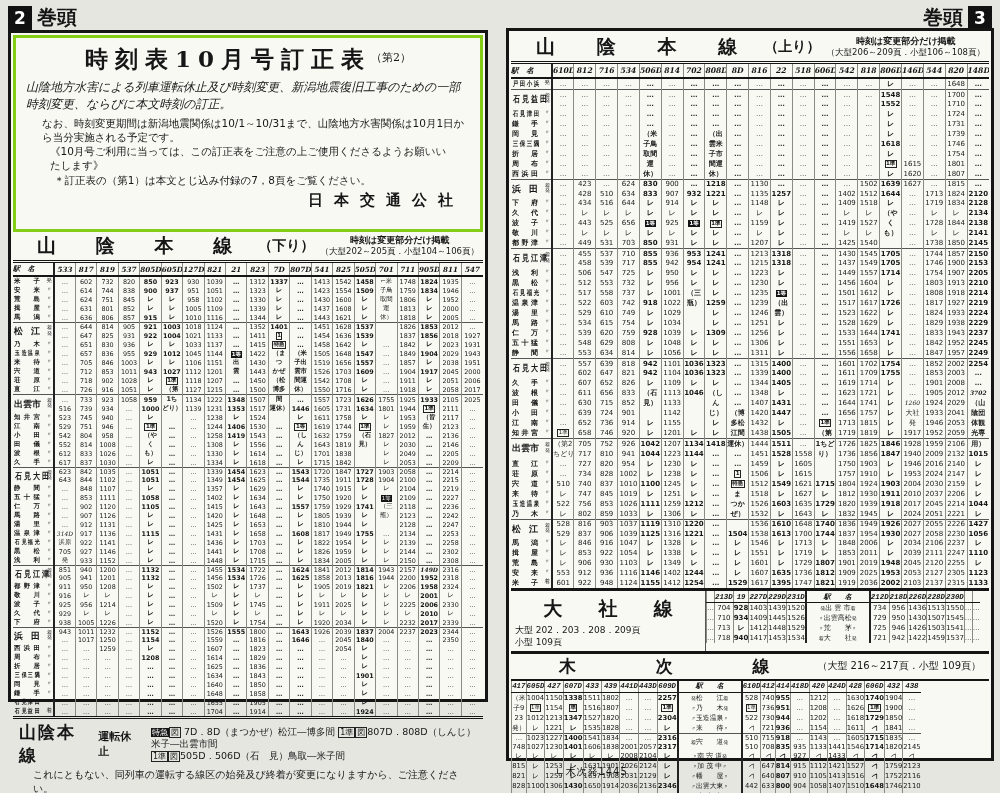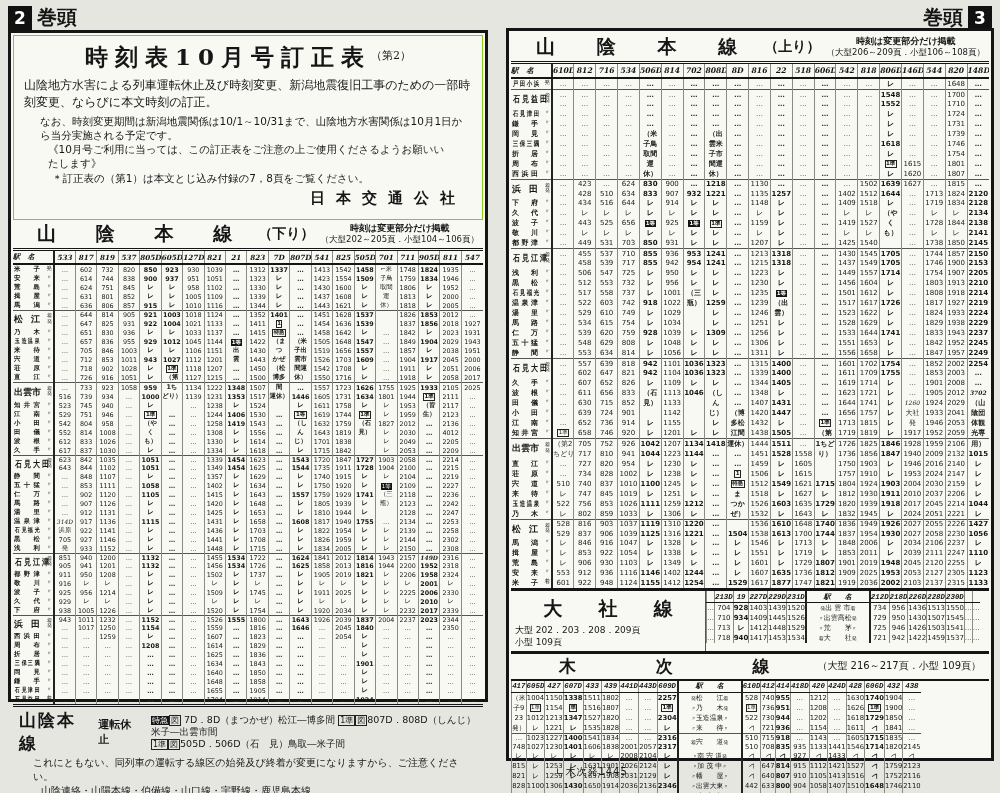--- a/index.html
+++ b/index.html
@@ -3,24 +3,24 @@
 <meta charset="utf-8">
 <style>
   html,body{margin:0;padding:0;}
   body{width:1000px;height:793px;background:#e4e6df;position:relative;
        font-family:"DejaVu Sans",sans-serif;color:#161616;overflow:hidden;}
   .corner{position:absolute;top:4px;font-weight:bold;font-size:20px;display:flex;align-items:center;gap:5px;}
   .corner .nbx{background:#111;color:#fff;width:24px;height:24px;display:flex;align-items:center;justify-content:center;font-size:17px;}
   .panel{position:absolute;background:#f9f9f4;border:3px solid #151515;box-sizing:border-box;}
   #pl{left:8px;top:30px;width:480px;height:672px;padding:2px;}
   #pr{left:506px;top:28px;width:488px;height:733px;padding:2px;}
-  .tbox{border:1px solid #84cc16;padding:4px 8px 10px 8px;}
+  .tbox{border:3px solid #84cc16;padding:4px 8px 18px 8px;}
   .title{text-align:center;font-size:23px;font-weight:bold;letter-spacing:7px;margin:2px 0 4px 0;font-family:"DejaVu Serif",serif;}
   .title .sup{font-size:11px;letter-spacing:0;font-weight:normal;vertical-align:6px;}
-  .p1{font-size:12px;line-height:1.45;margin:0 2px;}
+  .p1{font-size:12px;line-height:1.45;margin:0 2px;font-style:italic;}
   .p2{font-size:10.5px;line-height:1.35;margin:2px 6px 0 18px;}
   .p3{font-size:10.5px;margin:1px 22px 0 26px;}
   .p4{font-size:10.5px;margin:1px 6px 0 30px;}
   .company{text-align:right;font-size:15px;font-weight:bold;letter-spacing:11px;margin:3px 8px 1px 0;}
   .banner{display:flex;align-items:center;border-bottom:3px double #151515;padding:1px 4px;}
   .banner .ln{font-size:19px;font-weight:bold;display:flex;flex:1;justify-content:space-around;max-width:250px;}
   .banner .dir{font-size:14px;font-weight:bold;margin:0 6px;}
   .banner .nt{margin-left:auto;text-align:center;font-size:8.5px;line-height:1.25;}
   .banner .nt b{font-size:9px;}
   table.tt{border-collapse:collapse;width:100%;table-layout:fixed;}
@@ -615,21 +615,21 @@
             <td class="tc bd">レ</td>
             <td class="tc">1556</td>
             <td class="tc bd dots">…</td>
             <td class="tc bd an">ん</td>
             <td class="tc">1643</td>
             <td class="tc">1819</td>
             <td class="tc bd an">見）</td>
             <td class="tc">レ</td>
             <td class="tc">2030</td>
             <td class="tc bd dots">…</td>
-            <td class="tc">4012</td>
+            <td class="tc">2146</td>
             <td class="tc dots">…</td>
           </tr>
           <tr>
             <td class="st" rowspan="1"><span class="sn">
                 <b>波</b>
                 <b>根</b>
               </span><span class="mk">〃</span></td>
             <td class="tc">612</td>
             <td class="tc">833</td>
             <td class="tc">1026</td>
@@ -2798,21 +2798,21 @@
             <td class="tc">601</td>
             <td class="tc">922</td>
             <td class="tc">948</td>
             <td class="tc">1124</td>
             <td class="tc bd">1155</td>
             <td class="tc">1412</td>
             <td class="tc bd">1254</td>
             <td class="tc bd dots">…</td>
             <td class="tc bd">1529</td>
             <td class="tc">1617</td>
-            <td class="tc bd">1877</td>
+            <td class="tc bd">1395</td>
             <td class="tc">1747</td>
             <td class="tc bd">1821</td>
             <td class="tc">1919</td>
             <td class="tc">2036</td>
             <td class="tc bd">2002</td>
             <td class="tc">2103</td>
             <td class="tc">2137</td>
             <td class="tc">2315</td>
             <td class="tc bd">1133</td>
           </tr>

